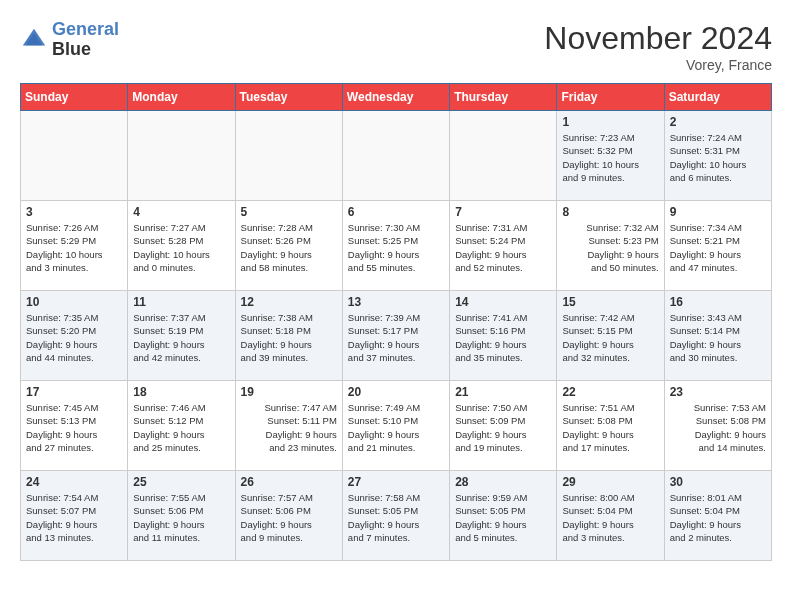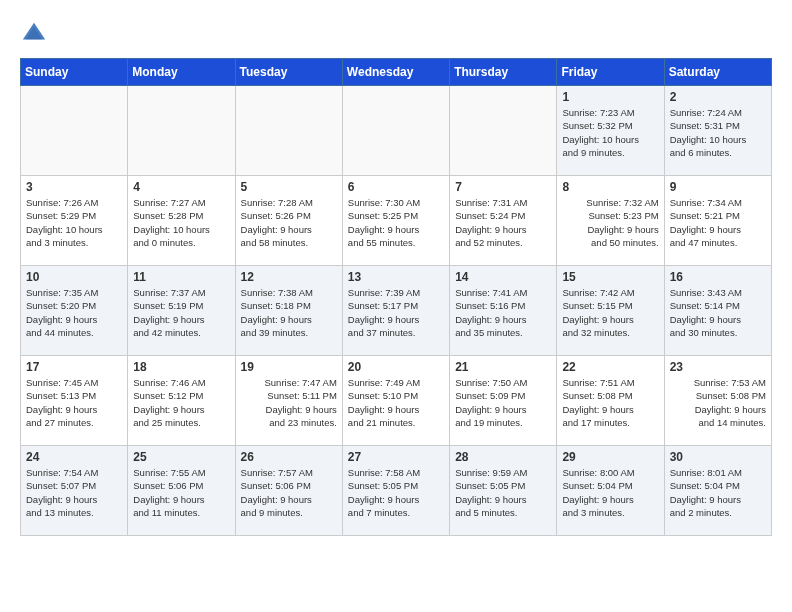--- a/index.html
+++ b/index.html
@@ -41,21 +41,21 @@
     .location {
       font-size: 14px;
       color: #555;
     }
     table {
       width: 100%;
       border-collapse: collapse;
       table-layout: fixed;
     }
     th {
-      background: #1d4ed8;
+      background: #ef4444;
       color: #fff;
       font-size: 12px;
       padding: 6px 4px;
       text-align: left;
       border: 1px solid #3a6fa0;
     }
     td {
       border: 1px solid #ccc;
       vertical-align: top;
       padding: 4px 5px;
@@ -79,20 +79,28 @@
   </style>
 </head>
 <body>
 
 <div class="header">
   <div class="logo">
     <svg class="logo-icon" viewBox="0 0 40 40">
       <polygon points="20,4 36,28 4,28" fill="#4a7fc1"></polygon>
       <polygon points="20,10 32,28 8,28" fill="#2a5a9f" opacity="0.4"></polygon>
     </svg>
+    <div class="logo-text">
+      <div><span>General</span></div>
+      <div>Blue</div>
+    </div>
+  </div>
+  <div class="title-area">
+    <div class="month-title">November 2024</div>
+    <div class="location">Vorey, France</div>
   </div>
 </div>
 
 <table>
   <thead>
     <tr>
     <th>Sunday</th>
         <th>Monday</th>
         <th>Tuesday</th>
         <th>Wednesday</th>

